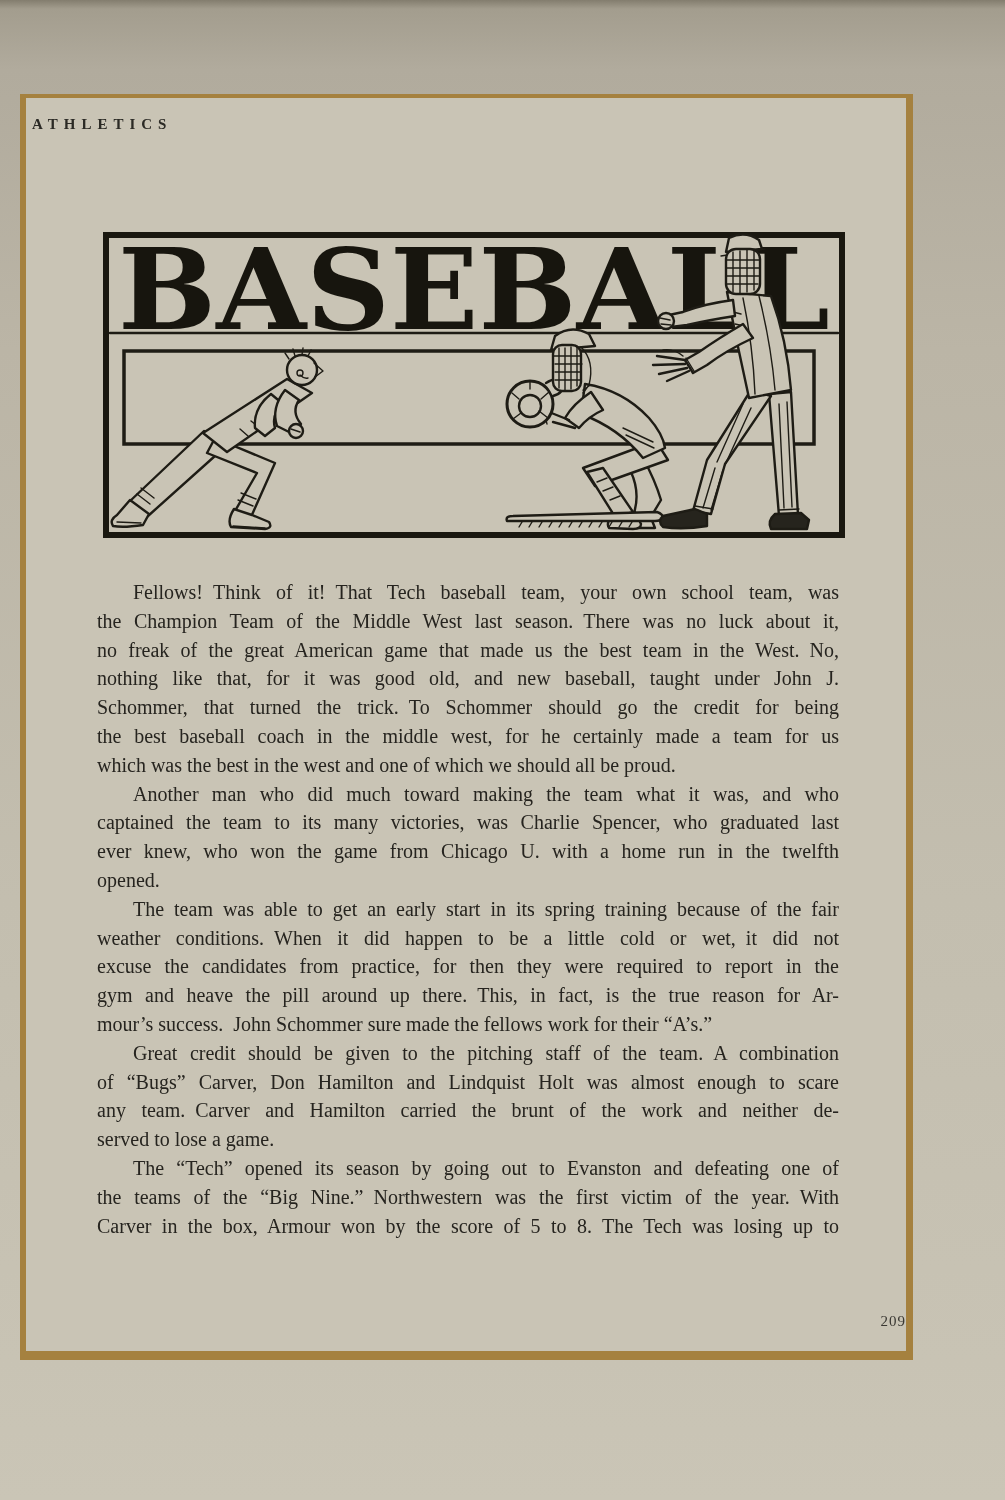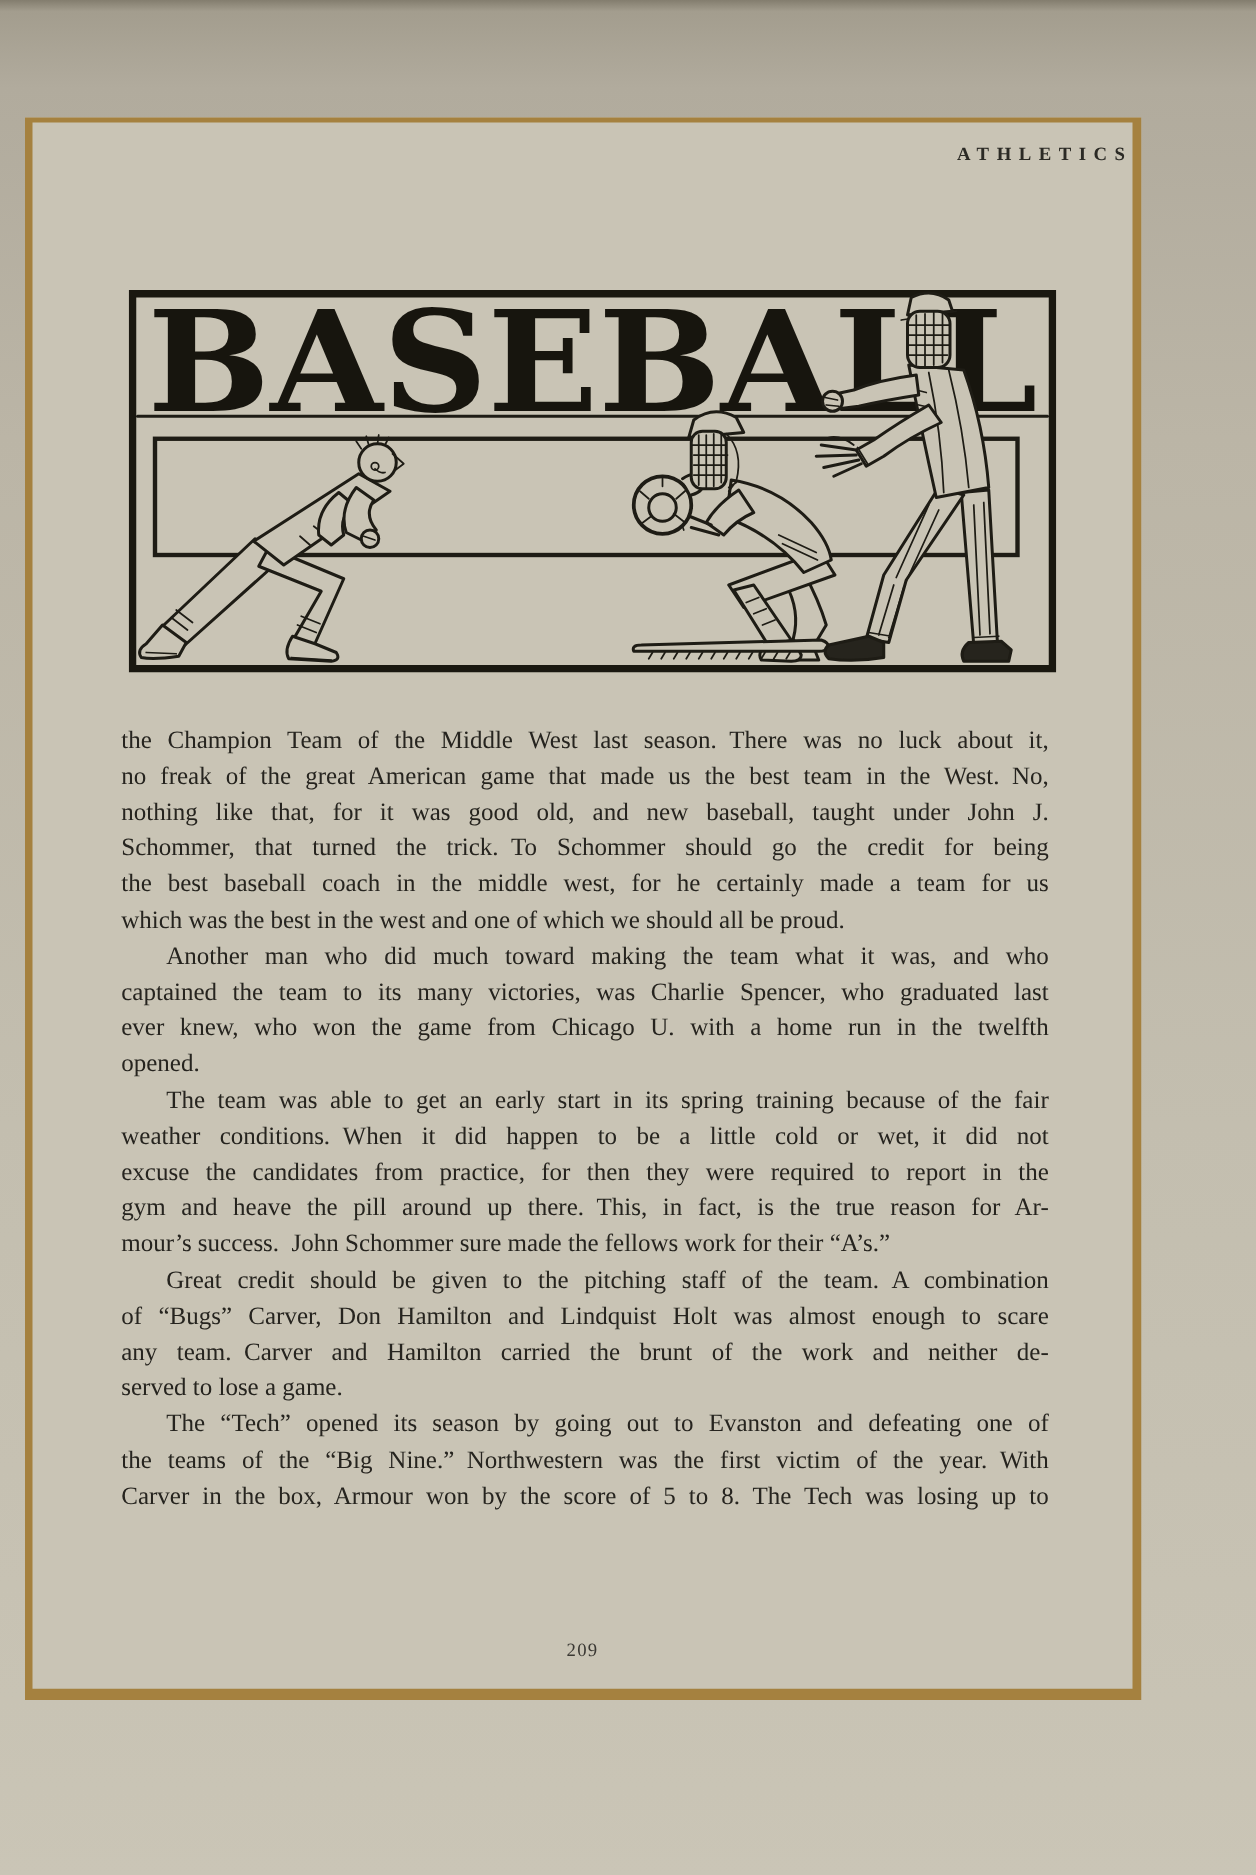--- a/index.html
+++ b/index.html
@@ -8,34 +8,34 @@
     background:linear-gradient(180deg,#837d6e 0px,#a39d8e 9px,#b1ab9d 70px,
                #bbb5a6 350px,#c3beaf 900px,#c8c3b4 1360px,#cac5b6 100%);
     font-family:"Liberation Serif",serif;
   }
   .gold-frame{
     position:absolute;left:20px;top:94px;width:893px;height:1266px;
     box-sizing:border-box;border-style:solid;border-color:#a5813f;
     border-width:4px 7px 9px 6px;background:#c9c4b5;
   }
   .running-head{
-    position:absolute;top:18px;left:0;width:100%;text-align:right;
+    position:absolute;top:18px;left:0;width:100%;text-align:left;
     font-weight:700;font-size:15px;letter-spacing:6px;text-indent:6px;
     color:#2b2a25;
   }
   .illustration{position:absolute;left:77px;top:134px;width:742px;height:306px;}
   .article{
     position:absolute;left:71px;top:480px;width:742px;
     font-size:20px;color:#26241f;
   }
   .line{line-height:28.8px;height:28.8px;text-align:justify;text-align-last:justify;}
   .line.last{text-align-last:left;}
   .line.first{text-indent:36px;}
   .page-number{
-    position:absolute;top:1215px;left:0;width:100%;text-align:center;
+    position:absolute;top:1215px;left:0;width:100%;text-align:right;
     font-size:15px;letter-spacing:1px;color:#3a3833;
   }
   svg .ink{stroke:#1e1c15;stroke-width:2.4;fill:none;stroke-linecap:round;stroke-linejoin:round;}
   svg .thin{stroke:#1e1c15;stroke-width:1.4;fill:none;stroke-linecap:round;}
   svg .paper{fill:#c9c4b5;}
 </style>
 </head>
 <body>
 
 <div class="gold-frame">
@@ -114,20 +114,21 @@
       <path d="M582,128 L554,124 M582,132 L550,133 M584,136 L556,142 M586,139 L564,149"></path>
       <path class="thin" d="M580,124 q-10,-8 -20,-6"></path>
       <path class="paper" d="M626,6 q16,-8 30,2 l3,9 -36,3 Z"></path>
       <path class="thin" d="M618,24 l44,-7"></path>
       <rect class="paper" x="623" y="17" width="34" height="45" rx="10"></rect>
       <path class="thin" d="M630,20 v40 M637,19 v42 M644,18 v42 M651,18 v40 M624,28 h32 M624,36 h33 M624,44 h33 M624,52 h31"></path>
     </g>
   </svg>
 
   <div class="article">
+      <div class="line first">Fellows! Think of it! That Tech baseball team, your own school team, was</div>
       <div class="line">the Champion Team of the Middle West last season. There was no luck about it,</div>
       <div class="line">no freak of the great American game that made us the best team in the West. No,</div>
       <div class="line">nothing like that, for it was good old, and new baseball, taught under John J.</div>
       <div class="line">Schommer, that turned the trick. To Schommer should go the credit for being</div>
       <div class="line">the best baseball coach in the middle west, for he certainly made a team for us</div>
       <div class="line last">which was the best in the west and one of which we should all be proud.</div>
       <div class="line first">Another man who did much toward making the team what it was, and who</div>
       <div class="line">captained the team to its many victories, was Charlie Spencer, who graduated last</div>
       <div class="line">ever knew, who won the game from Chicago U. with a home run in the twelfth</div>
       <div class="line last">opened.</div>

